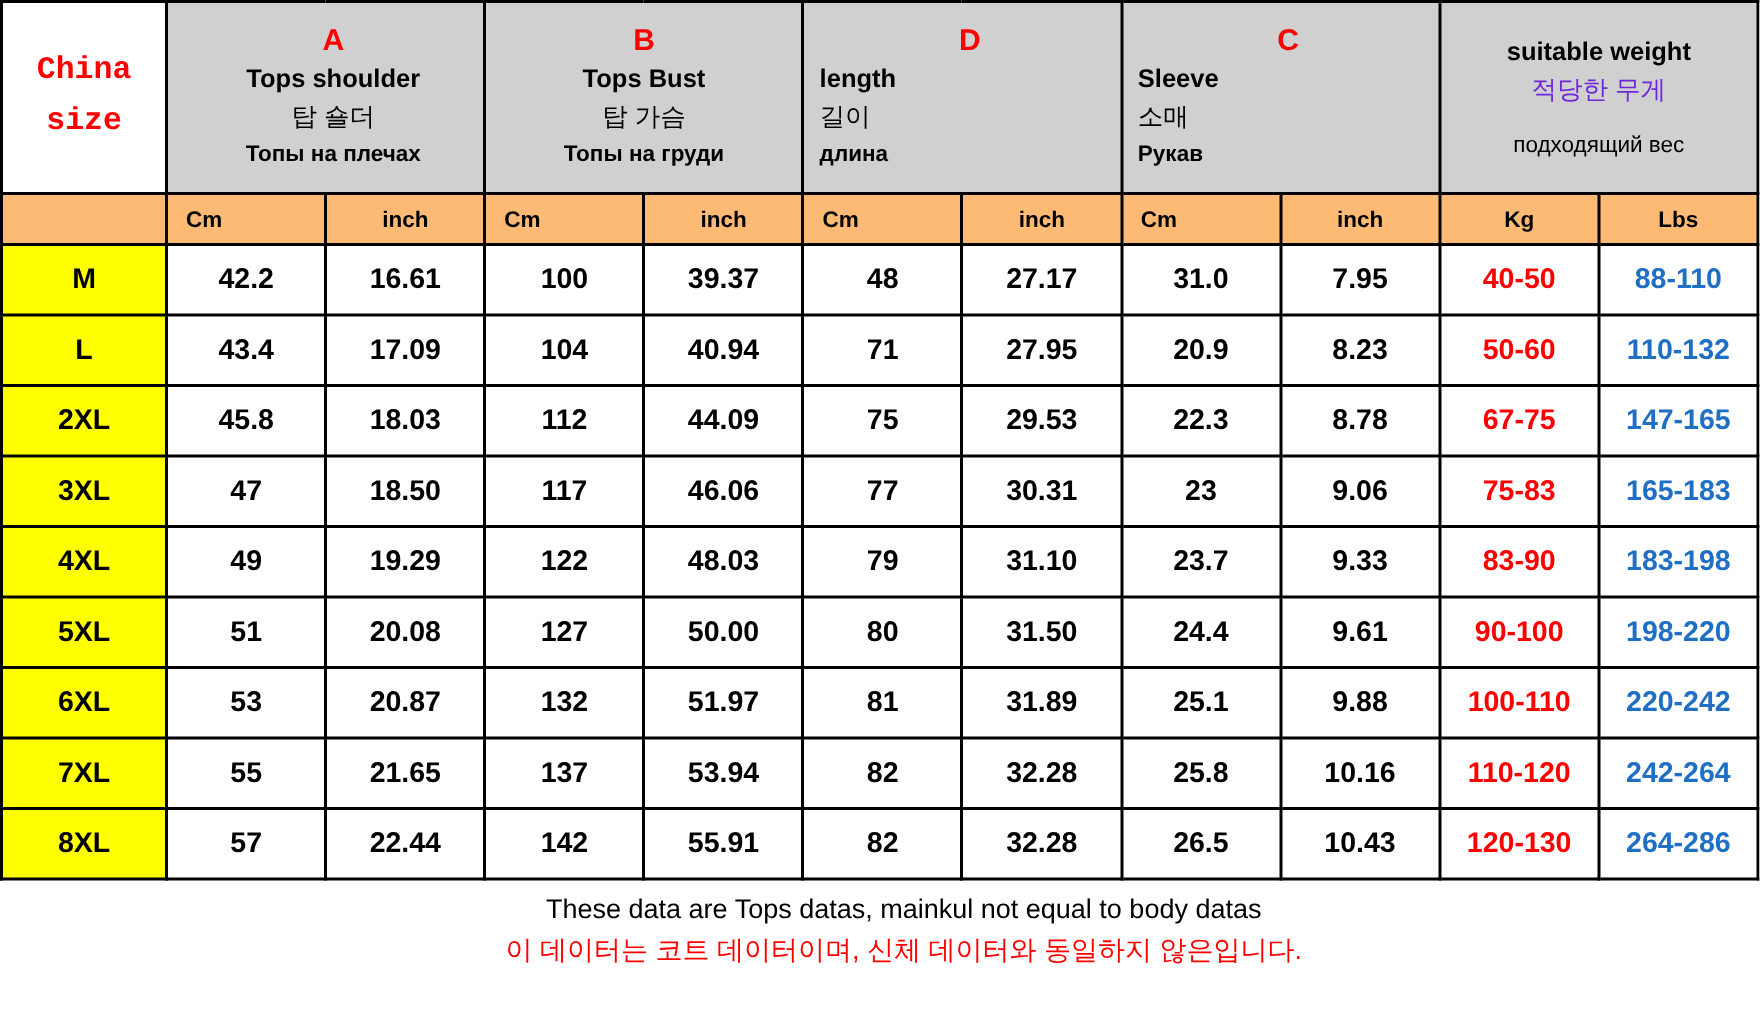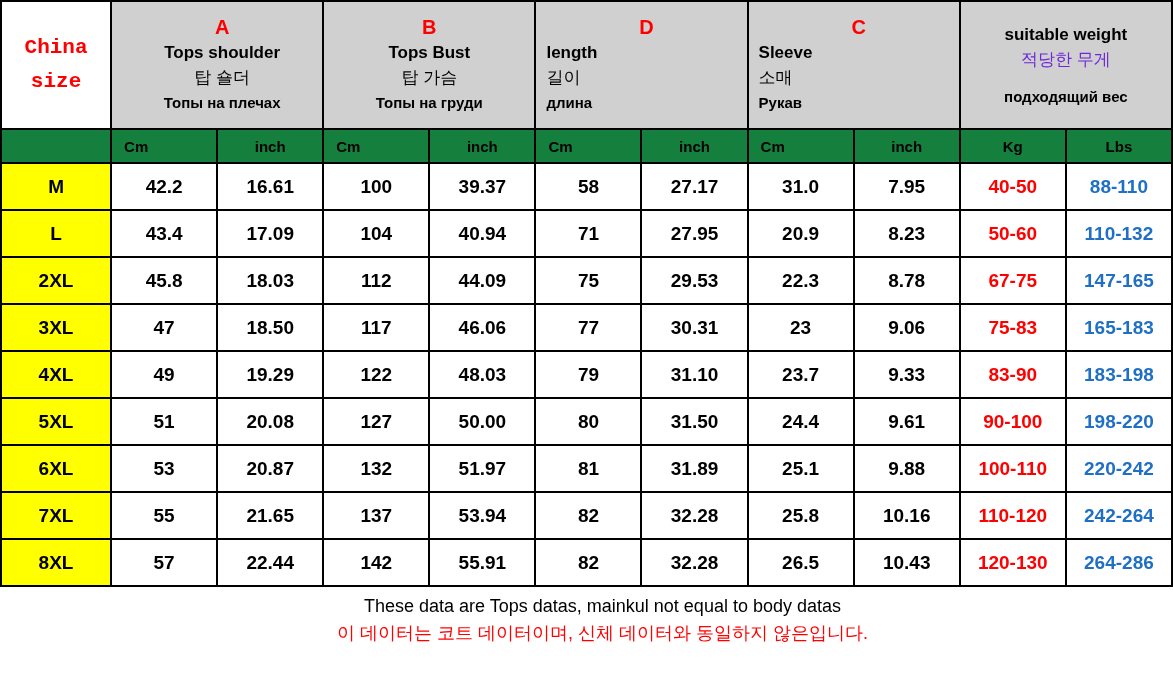--- a/index.html
+++ b/index.html
@@ -78,25 +78,25 @@
     font-size: 15px;
     font-weight: bold;
   }
   .grp.left-al {
     align-items: flex-start;
     padding-left: 10px;
   }
   
   .grp .w-en { color: #000000; font-size: 17px; font-weight: bold; }
   .grp .w-ko { color: #6d28d9; font-size: 17px; font-weight: normal; }
-  .grp .w-ru { color: #000000; font-size: 15px; font-weight: bold; margin-top: 12px; }
+  .grp .w-ru { color: #000000; font-size: 15px; font-weight: normal; margin-top: 12px; }
 
   
   tr.header-units td {
-    background: #15803d;
+    background: #fdba74;
     height: 32px;
     font-size: 15px;
     font-weight: bold;
     color: #000000;
   }
   tr.header-units td.u-left {
     text-align: left;
     padding-left: 12px;
   }
   td.unit-kg { color: #ff0000; margin-left: 28px; }
@@ -217,21 +217,21 @@
         <td class="unit-kg">Kg</td>
         <td class="unit-lbs">Lbs</td>
       </tr>
 
       <tr class="data-row">
         <td class="size-cell">M</td>
         <td class="val-left">42.2</td>
         <td>16.61</td>
         <td class="val-left">100</td>
         <td>39.37</td>
-        <td class="val-left">58</td>
+        <td class="val-left">48</td>
         <td>27.17</td>
         <td class="val-left">31.0</td>
         <td>7.95</td>
         <td class="kg-cell">40-50</td>
         <td class="lbs-cell">88-110</td>
       </tr>
       <tr class="data-row">
         <td class="size-cell">L</td>
         <td class="val-left">43.4</td>
         <td>17.09</td>

